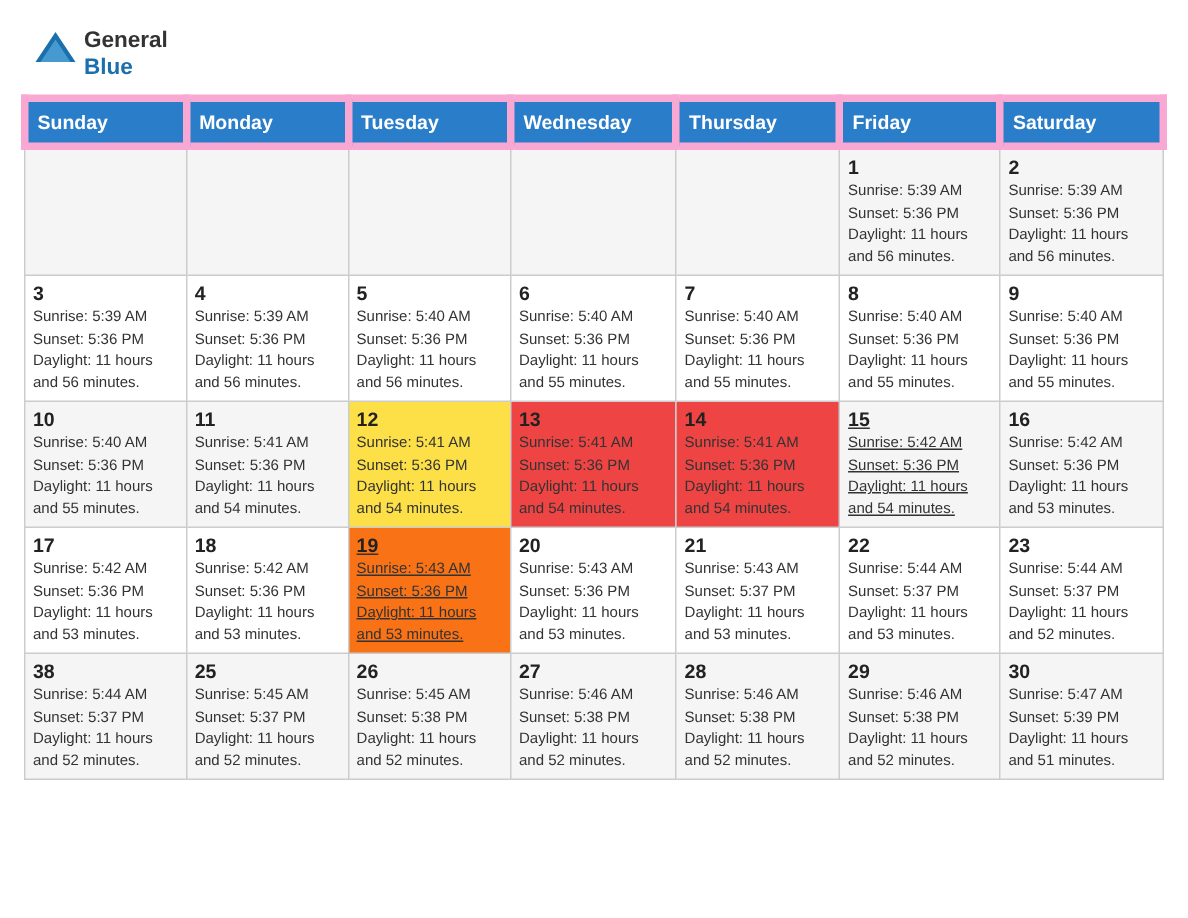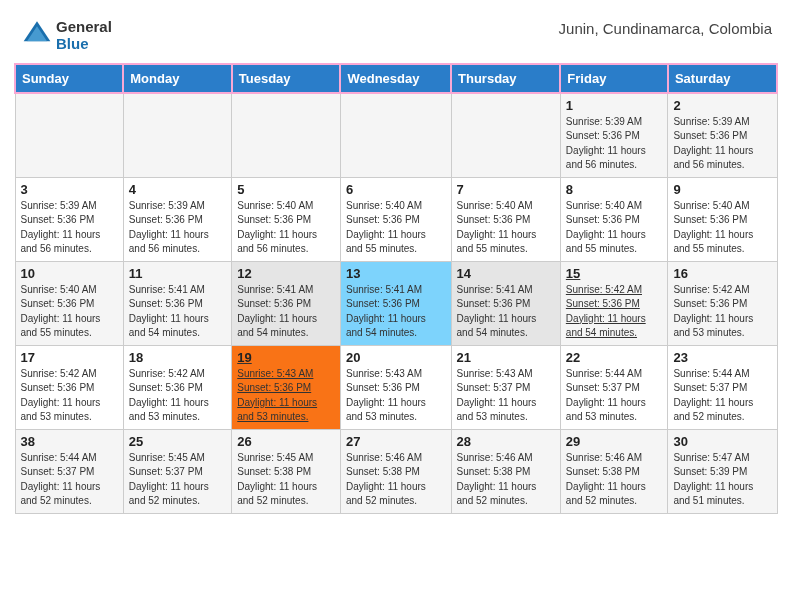--- a/index.html
+++ b/index.html
@@ -54,21 +54,21 @@
     .calendar-wrap {
       padding: 0 14px 14px 14px;
     }
     .calendar th {
       background: #2a7dc9;
       color: #fff;
       font-size: 13px;
       font-weight: bold;
       padding: 6px 6px;
       text-align: left;
-      border: 2px solid #f9a8d4;
+      border: 5px solid #f9a8d4;
     }
     .calendar td {
       border: 1px solid #ccc;
       vertical-align: top;
       padding: 4px 5px;
       width: 113px;
       min-height: 80px;
       background: #fff;
       font-size: 11px;
       color: #333;
@@ -107,21 +107,20 @@
           <polygon points="18,4 34,28 2,28" fill="#1a6fad"></polygon>
           <polygon points="18,10 30,28 6,28" fill="#5aacde" opacity="0.7"></polygon>
         </svg>
       </div>
       <div style="line-height:1.15; margin-left:4px;">
         <div style="font-size:15px; font-weight:bold; color:#333;">General</div>
         <div style="font-size:15px; font-weight:bold; color:#1a6fad;">Blue</div>
       </div>
     </div>
     <div class="title-block">
-      <div class="location">Junin, Cundinamarca, Colombia</div>
     </div>
   </div>
 
   <div class="calendar-wrap">
     <table class="calendar">
       <thead>
         <tr id="thead-row">
             <th>Sunday</th>
             <th>Monday</th>
             <th>Tuesday</th>
@@ -179,29 +178,29 @@
           </tr>
           <tr>
             <td style="background: rgb(245, 245, 245);">
               <span class="day-num">10</span>
               <div class="day-info">Sunrise: 5:40 AM<br>Sunset: 5:36 PM<br>Daylight: 11 hours<br>and 55 minutes.</div>
             </td>
             <td style="background: rgb(245, 245, 245);">
               <span class="day-num">11</span>
               <div class="day-info">Sunrise: 5:41 AM<br>Sunset: 5:36 PM<br>Daylight: 11 hours<br>and 54 minutes.</div>
             </td>
-            <td style="background: #e5e5e5;">
+            <td style="background: #fde047;">
               <span class="day-num">12</span>
               <div class="day-info">Sunrise: 5:41 AM<br>Sunset: 5:36 PM<br>Daylight: 11 hours<br>and 54 minutes.</div>
             </td>
-            <td style="background: #7dd3fc;">
+            <td style="background: #ef4444;">
               <span class="day-num">13</span>
               <div class="day-info">Sunrise: 5:41 AM<br>Sunset: 5:36 PM<br>Daylight: 11 hours<br>and 54 minutes.</div>
             </td>
-            <td style="background: #e5e5e5;">
+            <td style="background: #ef4444;">
               <span class="day-num">14</span>
               <div class="day-info">Sunrise: 5:41 AM<br>Sunset: 5:36 PM<br>Daylight: 11 hours<br>and 54 minutes.</div>
             </td>
             <td style="background: rgb(245, 245, 245); text-decoration: underline;">
               <span class="day-num">15</span>
               <div class="day-info">Sunrise: 5:42 AM<br>Sunset: 5:36 PM<br>Daylight: 11 hours<br>and 54 minutes.</div>
             </td>
             <td style="background: rgb(245, 245, 245);">
               <span class="day-num">16</span>
               <div class="day-info">Sunrise: 5:42 AM<br>Sunset: 5:36 PM<br>Daylight: 11 hours<br>and 53 minutes.</div>

